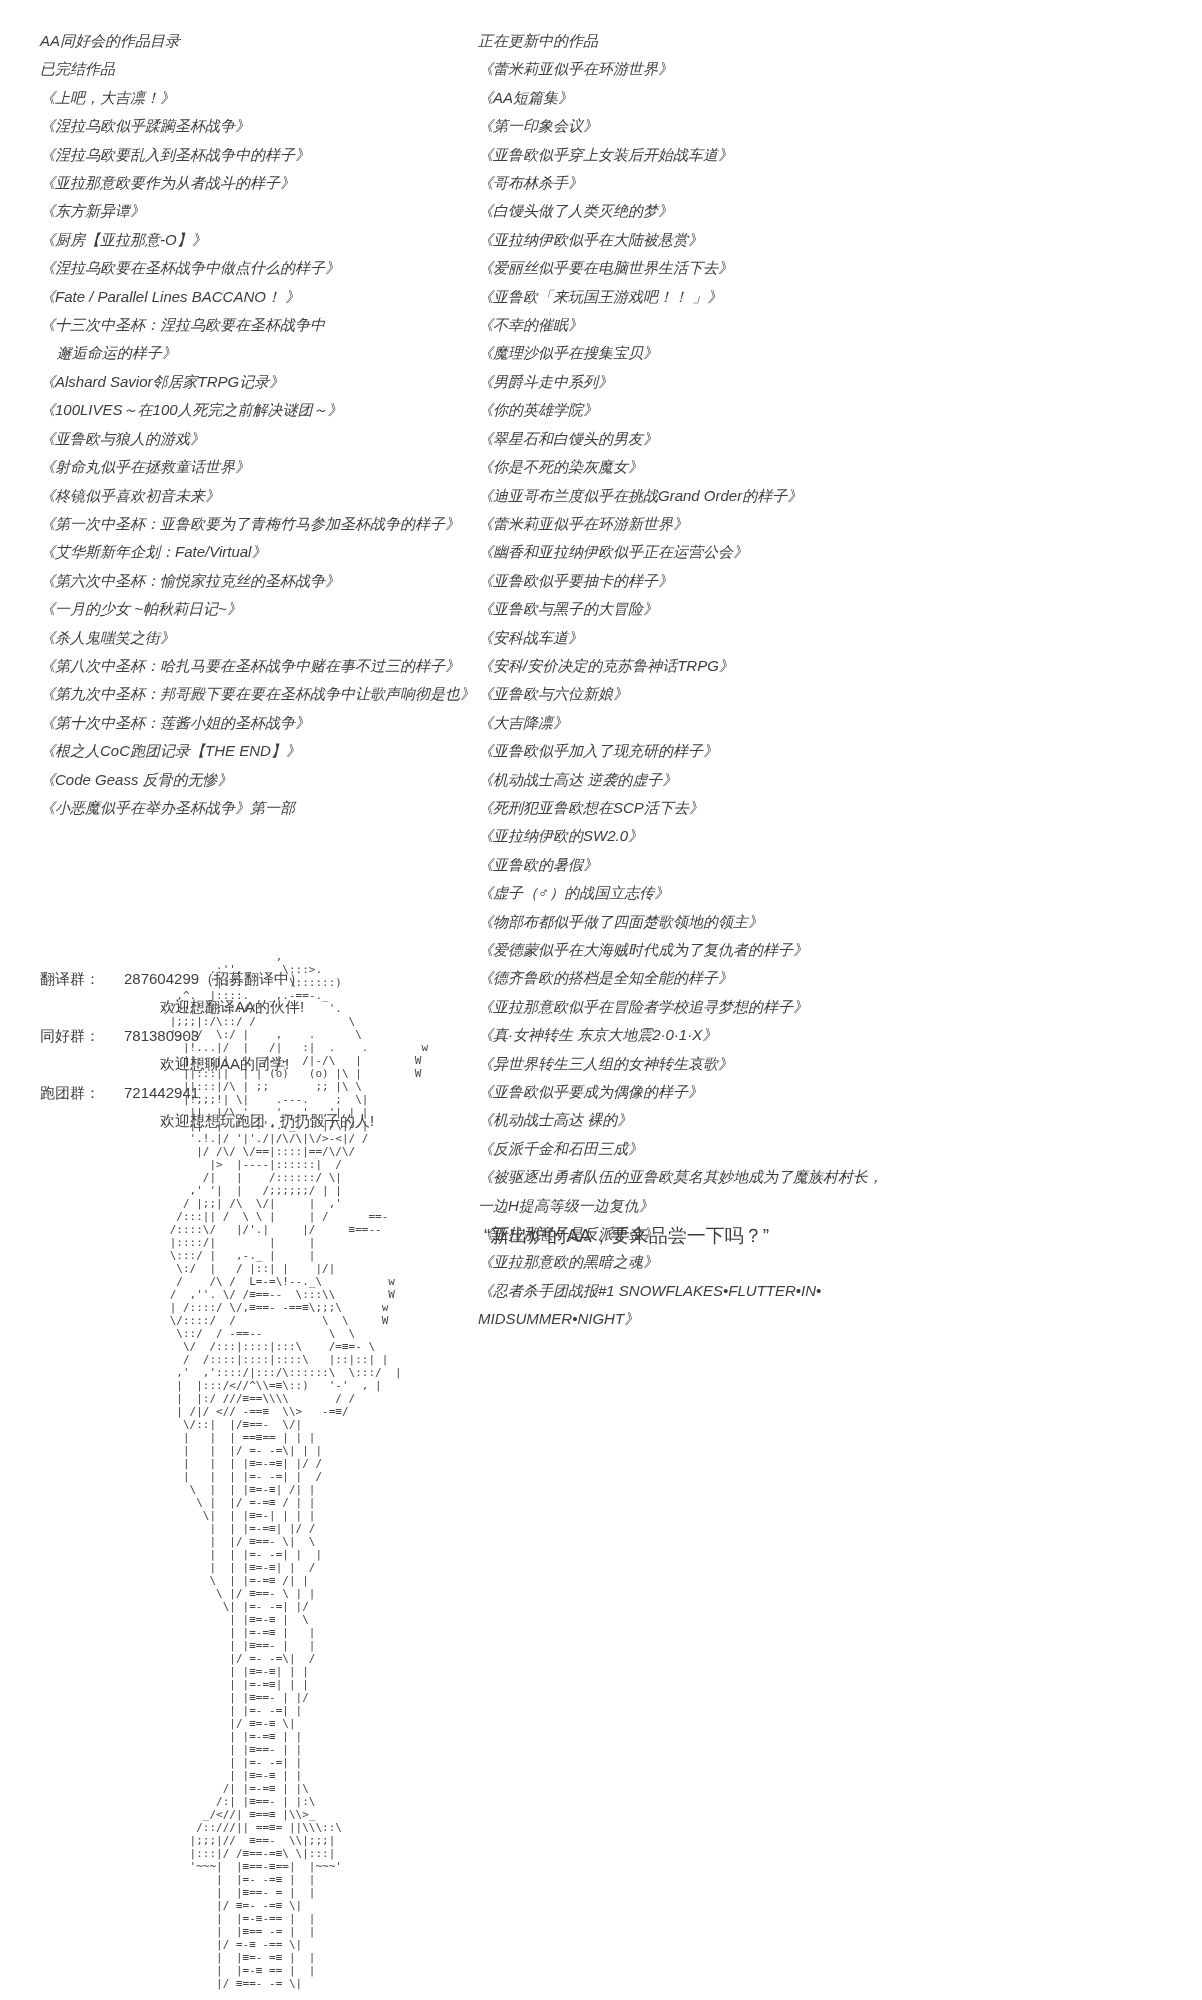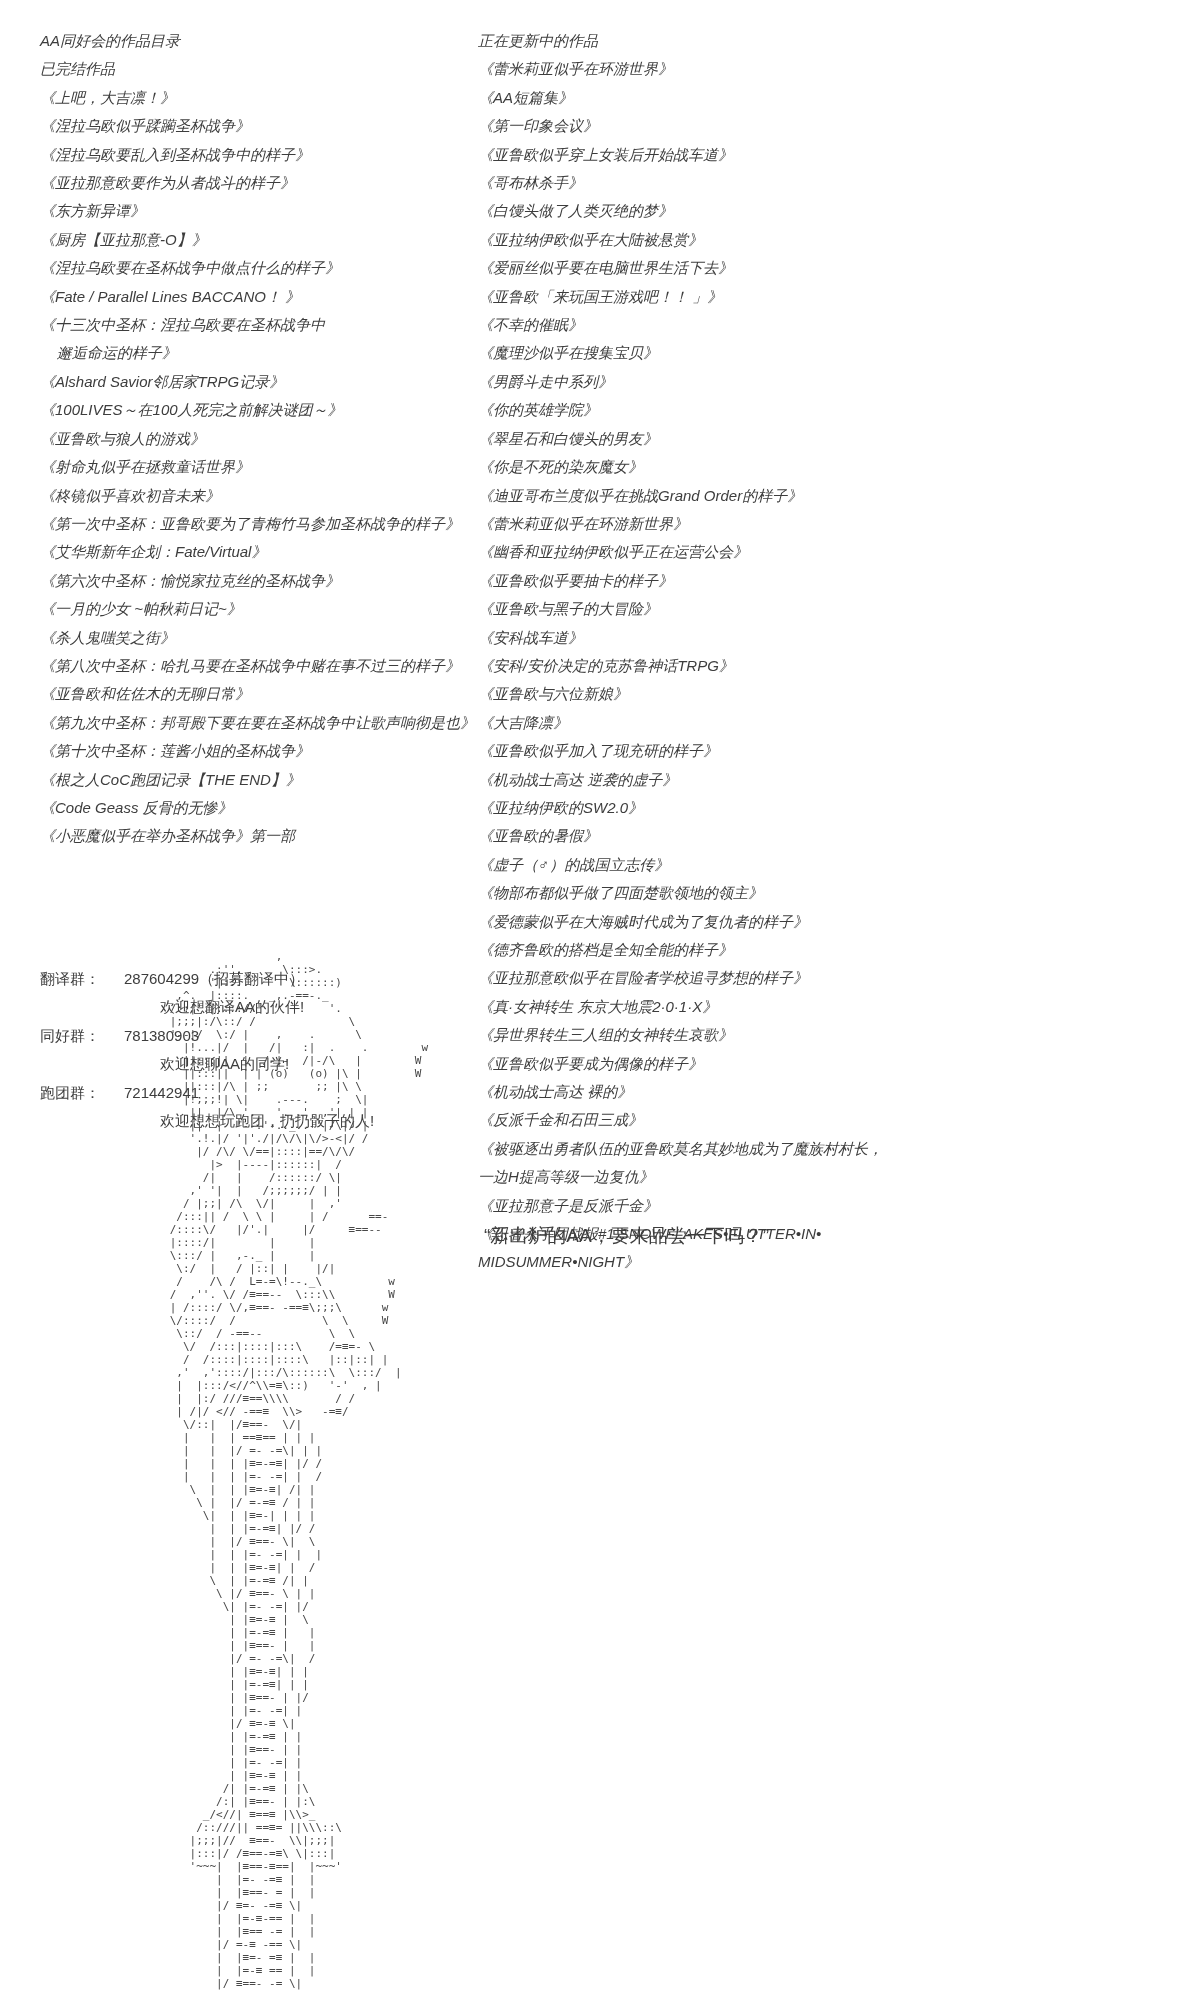--- a/index.html
+++ b/index.html
@@ -42,21 +42,20 @@
       <div class="work">《100LIVES～在100人死完之前解决谜团～》</div>
       <div class="work">《亚鲁欧与狼人的游戏》</div>
       <div class="work">《射命丸似乎在拯救童话世界》</div>
       <div class="work">《柊镜似乎喜欢初音未来》</div>
       <div class="work">《第一次中圣杯：亚鲁欧要为了青梅竹马参加圣杯战争的样子》</div>
       <div class="work">《艾华斯新年企划：Fate/Virtual》</div>
       <div class="work">《第六次中圣杯：愉悦家拉克丝的圣杯战争》</div>
       <div class="work">《一月的少女 ~帕秋莉日记~》</div>
       <div class="work">《杀人鬼嗤笑之街》</div>
       <div class="work">《第八次中圣杯：哈扎马要在圣杯战争中赌在事不过三的样子》</div>
-      <div class="work">《亚鲁欧和佐佐木的无聊日常》</div>
       <div class="work">《第九次中圣杯：邦哥殿下要在要在圣杯战争中让歌声响彻是也》</div>
       <div class="work">《第十次中圣杯：莲酱小姐的圣杯战争》</div>
       <div class="work">《根之人CoC跑团记录【THE END】》</div>
       <div class="work">《Code Geass 反骨的无惨》</div>
       <div class="work">《小恶魔似乎在举办圣杯战争》第一部</div>
     </div>
 </div>
 
 <div class="col col-right">
   <div class="line">正在更新中的作品</div>
@@ -80,35 +79,37 @@
       <div class="work">《蕾米莉亚似乎在环游新世界》</div>
       <div class="work">《幽香和亚拉纳伊欧似乎正在运营公会》</div>
       <div class="work">《亚鲁欧似乎要抽卡的样子》</div>
       <div class="work">《亚鲁欧与黑子的大冒险》</div>
       <div class="work">《安科战车道》</div>
       <div class="work">《安科/安价决定的克苏鲁神话TRPG》</div>
       <div class="work">《亚鲁欧与六位新娘》</div>
       <div class="work">《大吉降凛》</div>
       <div class="work">《亚鲁欧似乎加入了现充研的样子》</div>
       <div class="work">《机动战士高达 逆袭的虚子》</div>
+      <div class="work">《死刑犯亚鲁欧想在SCP活下去》</div>
       <div class="work">《亚拉纳伊欧的SW2.0》</div>
       <div class="work">《亚鲁欧的暑假》</div>
       <div class="work">《虚子（♂）的战国立志传》</div>
       <div class="work">《物部布都似乎做了四面楚歌领地的领主》</div>
       <div class="work">《爱德蒙似乎在大海贼时代成为了复仇者的样子》</div>
       <div class="work">《德齐鲁欧的搭档是全知全能的样子》</div>
       <div class="work">《亚拉那意欧似乎在冒险者学校追寻梦想的样子》</div>
       <div class="work">《真·女神转生 东京大地震2·0·1·X》</div>
       <div class="work">《异世界转生三人组的女神转生哀歌》</div>
       <div class="work">《亚鲁欧似乎要成为偶像的样子》</div>
       <div class="work">《机动战士高达 裸的》</div>
       <div class="work">《反派千金和石田三成》</div>
       <div class="work">《被驱逐出勇者队伍的亚鲁欧莫名其妙地成为了魔族村村长，
 一边H提高等级一边复仇》</div>
       <div class="work">《亚拉那意子是反派千金》</div>
+      <div class="work">《亚拉那意欧的黑暗之魂》</div>
       <div class="work">《忍者杀手团战报#1 SNOWFLAKES•FLUTTER•IN•
 MIDSUMMER•NIGHT》</div>
     </div>
 </div>
 
 <div class="groups">
     <div class="group">
     <div class="line"><span class="glabel">翻译群：</span><span>287604299（招募翻译中）</span></div>
     <div class="line gnote">欢迎想翻译AA的伙伴!</div>
   </div>

